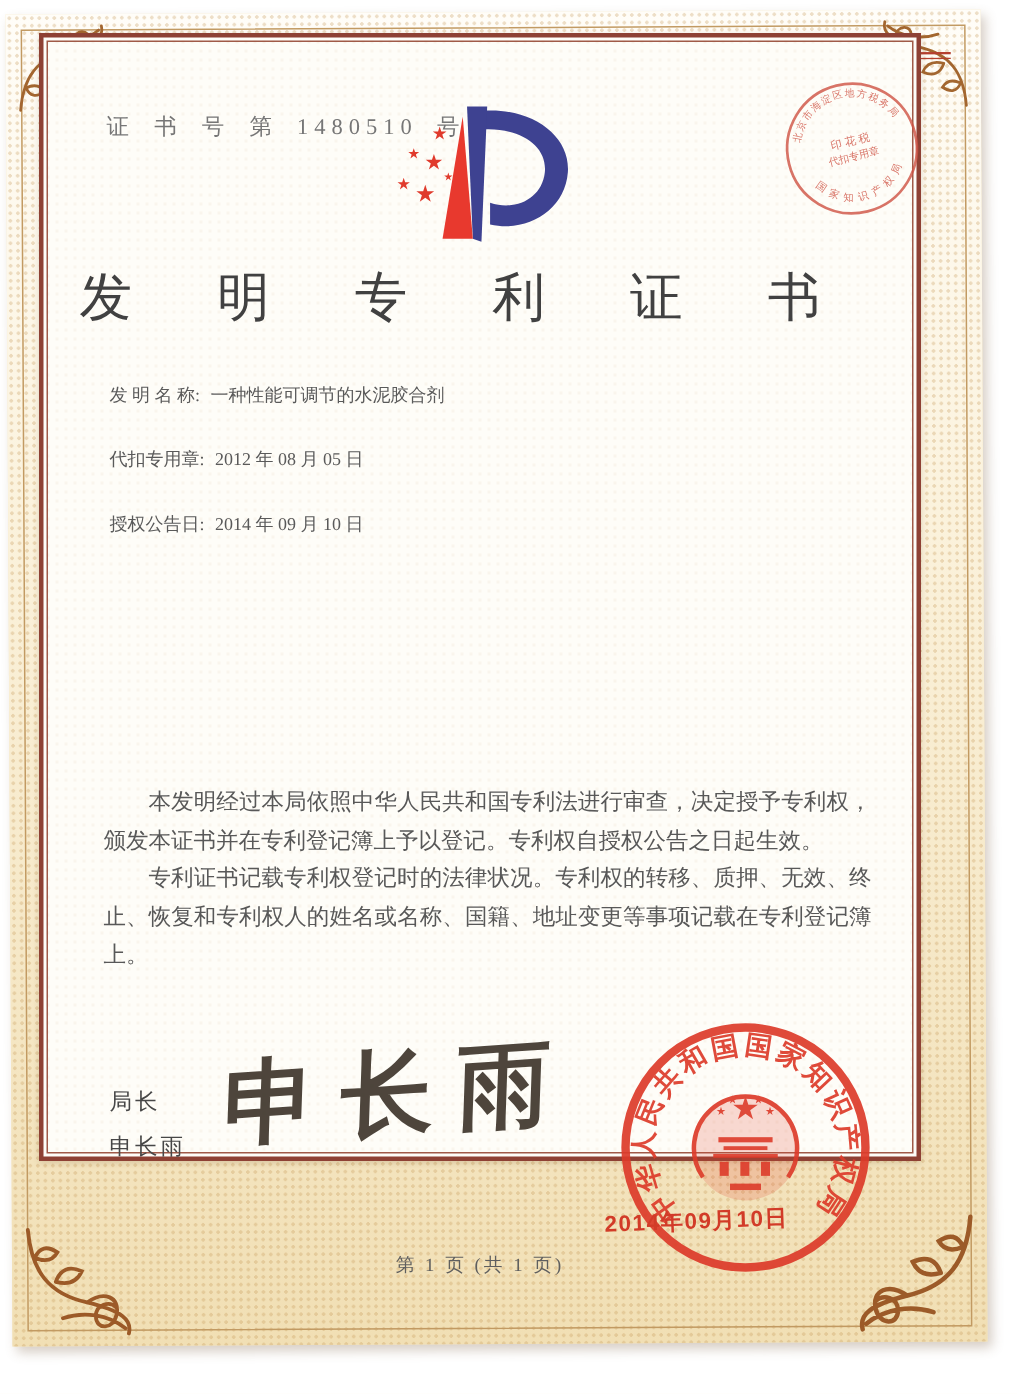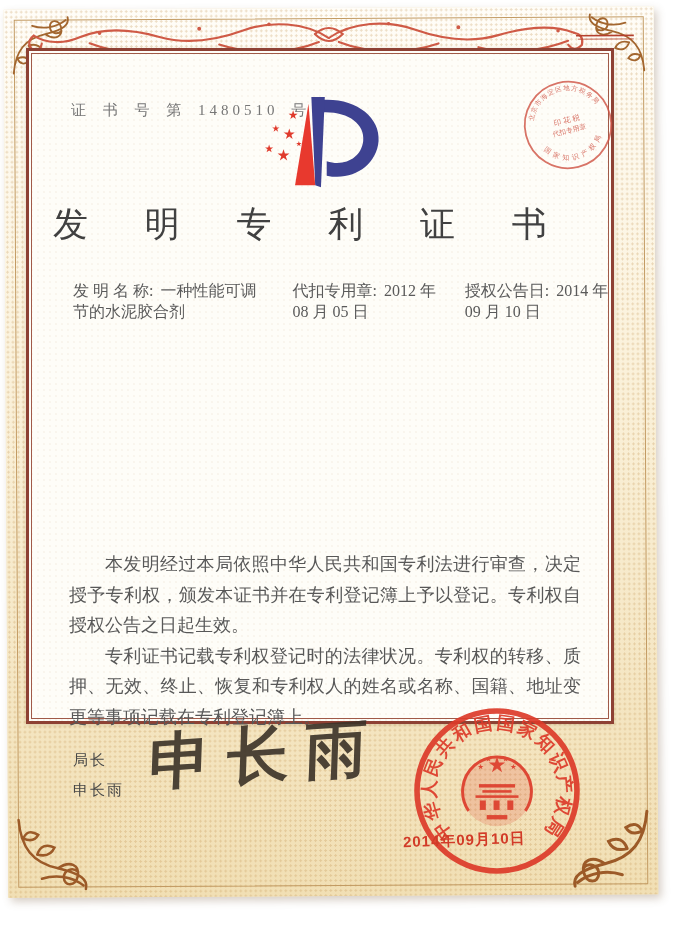--- a/index.html
+++ b/index.html
@@ -20,46 +20,46 @@
     z-index:1;
   }
   .cover-frame{position:absolute;inset:10px;border:1px solid #c29a62;}
   .corner{position:absolute;width:84px;height:84px;}
   .corner.tl{left:6px;top:6px;}
   .corner.tr{right:6px;top:6px;transform:scaleX(-1);}
   .corner.bl{left:6px;bottom:6px;width:104px;height:104px;transform:scaleY(-1);}
   .corner.br{right:6px;bottom:6px;width:112px;height:112px;transform:scale(-1,-1);}
   .garland{position:absolute;left:16px;top:4px;width:618px;height:50px;z-index:6;}
   .page{
-    position:absolute;left:26px;top:22px;width:588px;height:676px;
+    position:absolute;left:26px;top:22px;width:588px;height:752px;
     box-sizing:border-box;border:3px solid #8e4134;
     background-color:#fefdf8;
     background-image:radial-gradient(circle, rgba(210,180,140,.10) 1px, transparent 1.2px);
     background-size:6px 6px;
-    z-index:3;box-shadow:0 1px 4px rgba(100,70,40,.18);margin-top:26px;
+    z-index:3;box-shadow:0 1px 4px rgba(100,70,40,.18);
   }
   .page-inner{position:absolute;inset:2px;border:1px solid #a05a48;pointer-events:none;}
   .cert-no{
     position:absolute;left:42px;top:50px;font-size:15px;color:#767676;
     letter-spacing:4px;word-spacing:5px;
   }
   .logo{position:absolute;left:50%;top:44px;transform:translateX(-50%);width:144px;height:96px;}
   .title{
     position:absolute;left:0;top:150px;width:100%;box-sizing:border-box;
     font-size:35px;color:#414141;font-weight:500;
     letter-spacing:24px;padding-left:24px;
   }
   .fields{
-    position:absolute;left:44px;top:230px;display:flex;gap:26px;
-    font-size:16px;color:#5a5a5a;
+    position:absolute;left:44px;top:230px;display:flex;flex-direction:column;gap:26px;
+    font-size:12px;color:#5a5a5a;
   }
   .f-label{margin-right:7px;}
   .paras{
     position:absolute;left:40px;top:498px;width:512px;
-    font-size:18px;line-height:1.7;color:#585858;text-align:justify;
+    font-size:15px;line-height:1.7;color:#585858;text-align:justify;
   }
   .paras p{margin:0;text-indent:2em;}
   .sign-block{position:absolute;left:44px;top:700px;font-size:15px;color:#474747;letter-spacing:2px;}
   .sign-block .name{margin-top:11px;}
   .autograph{
     position:absolute;left:120px;top:662px;font-size:62px;color:#3b3228;
     letter-spacing:16px;font-weight:600;transform:rotate(-4deg) skewX(-6deg);
     opacity:.9;white-space:nowrap;
   }
   .seal{position:absolute;left:382px;top:654px;width:172px;height:172px;opacity:.92;}
@@ -203,13 +203,14 @@
     <text font-family="&quot;Liberation Sans&quot;,&quot;DejaVu Sans&quot;,sans-serif" font-size="11" fill="#cf5243" letter-spacing="1.8">
       <textPath href="#taxTop">北京市海淀区地方税务局</textPath>
     </text>
     <text font-family="&quot;Liberation Sans&quot;,&quot;DejaVu Sans&quot;,sans-serif" font-size="11.5" fill="#cf5243" letter-spacing="6">
       <textPath href="#taxBottom" startOffset="7">国家知识产权局</textPath>
     </text>
     <text x="80" y="76" text-anchor="middle" font-family="&quot;Liberation Sans&quot;,&quot;DejaVu Sans&quot;,sans-serif" font-size="12.5" fill="#cf5243">印 花 税</text>
     <text x="80" y="93" text-anchor="middle" font-family="&quot;Liberation Sans&quot;,&quot;DejaVu Sans&quot;,sans-serif" font-size="11.5" fill="#cf5243">代扣专用章</text>
   </svg>
 
+  <div class="footer">第 1 页 (共 1 页)</div>
 </div>
 
 </body></html>

